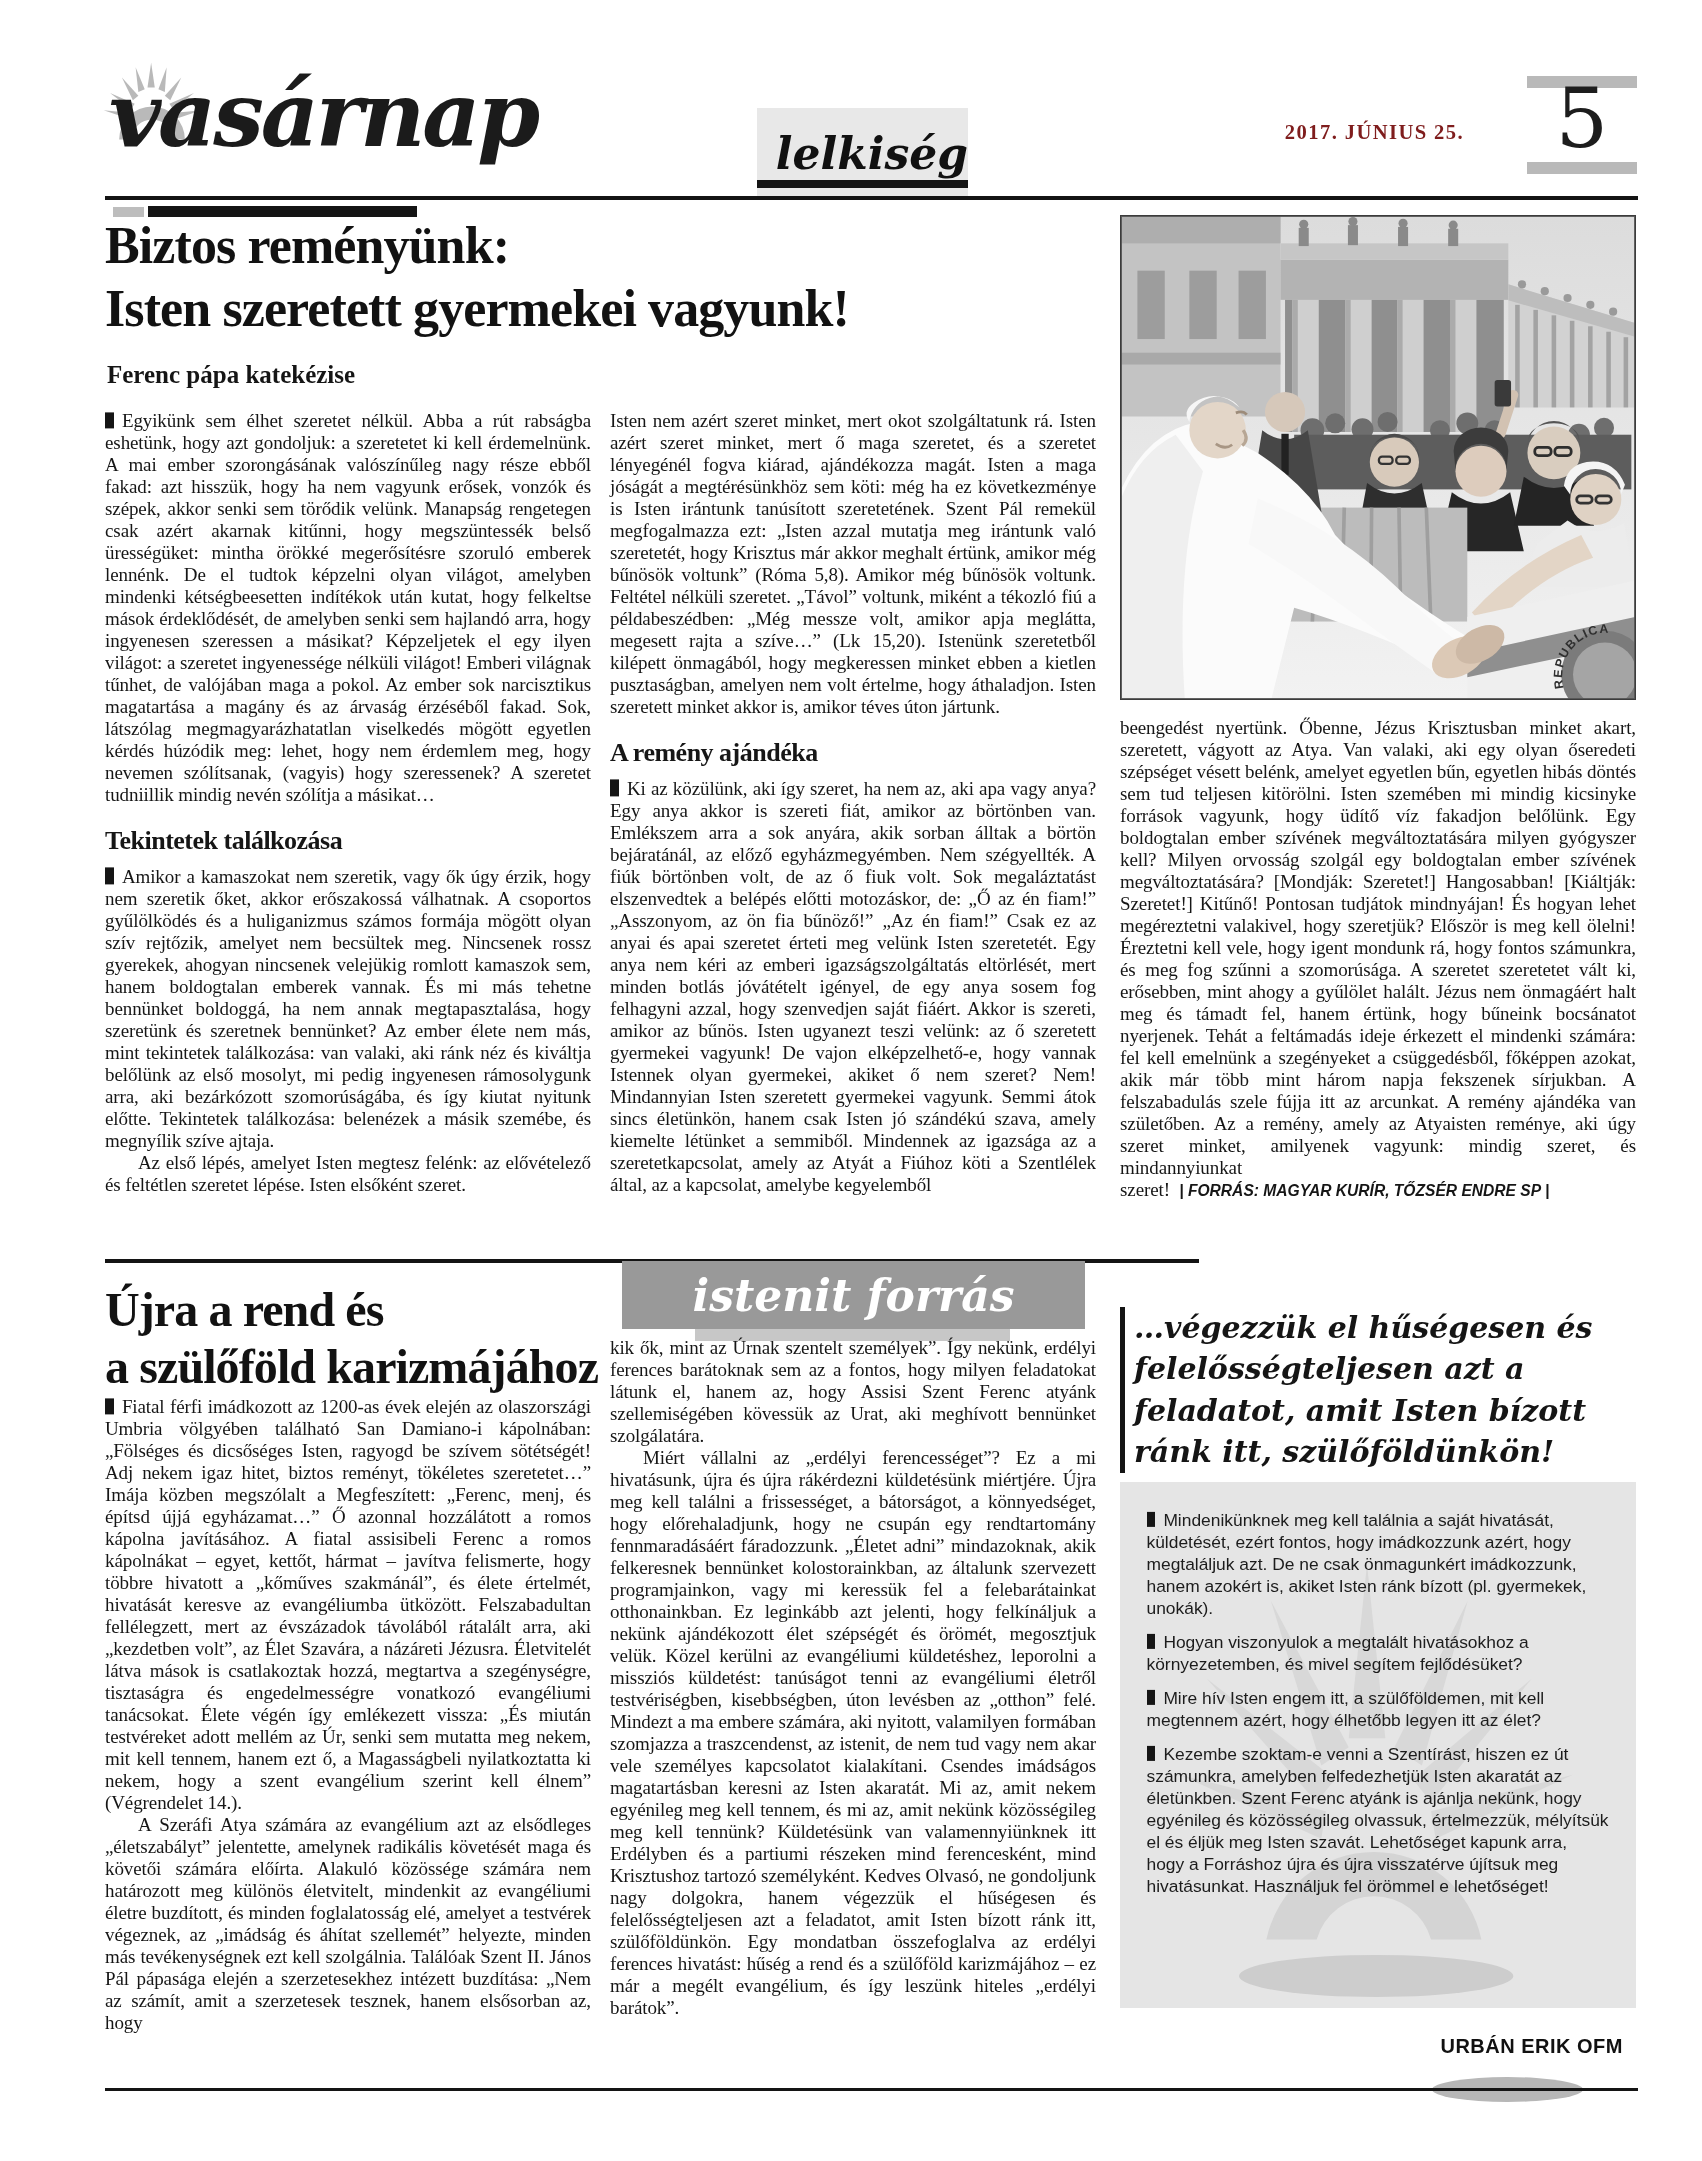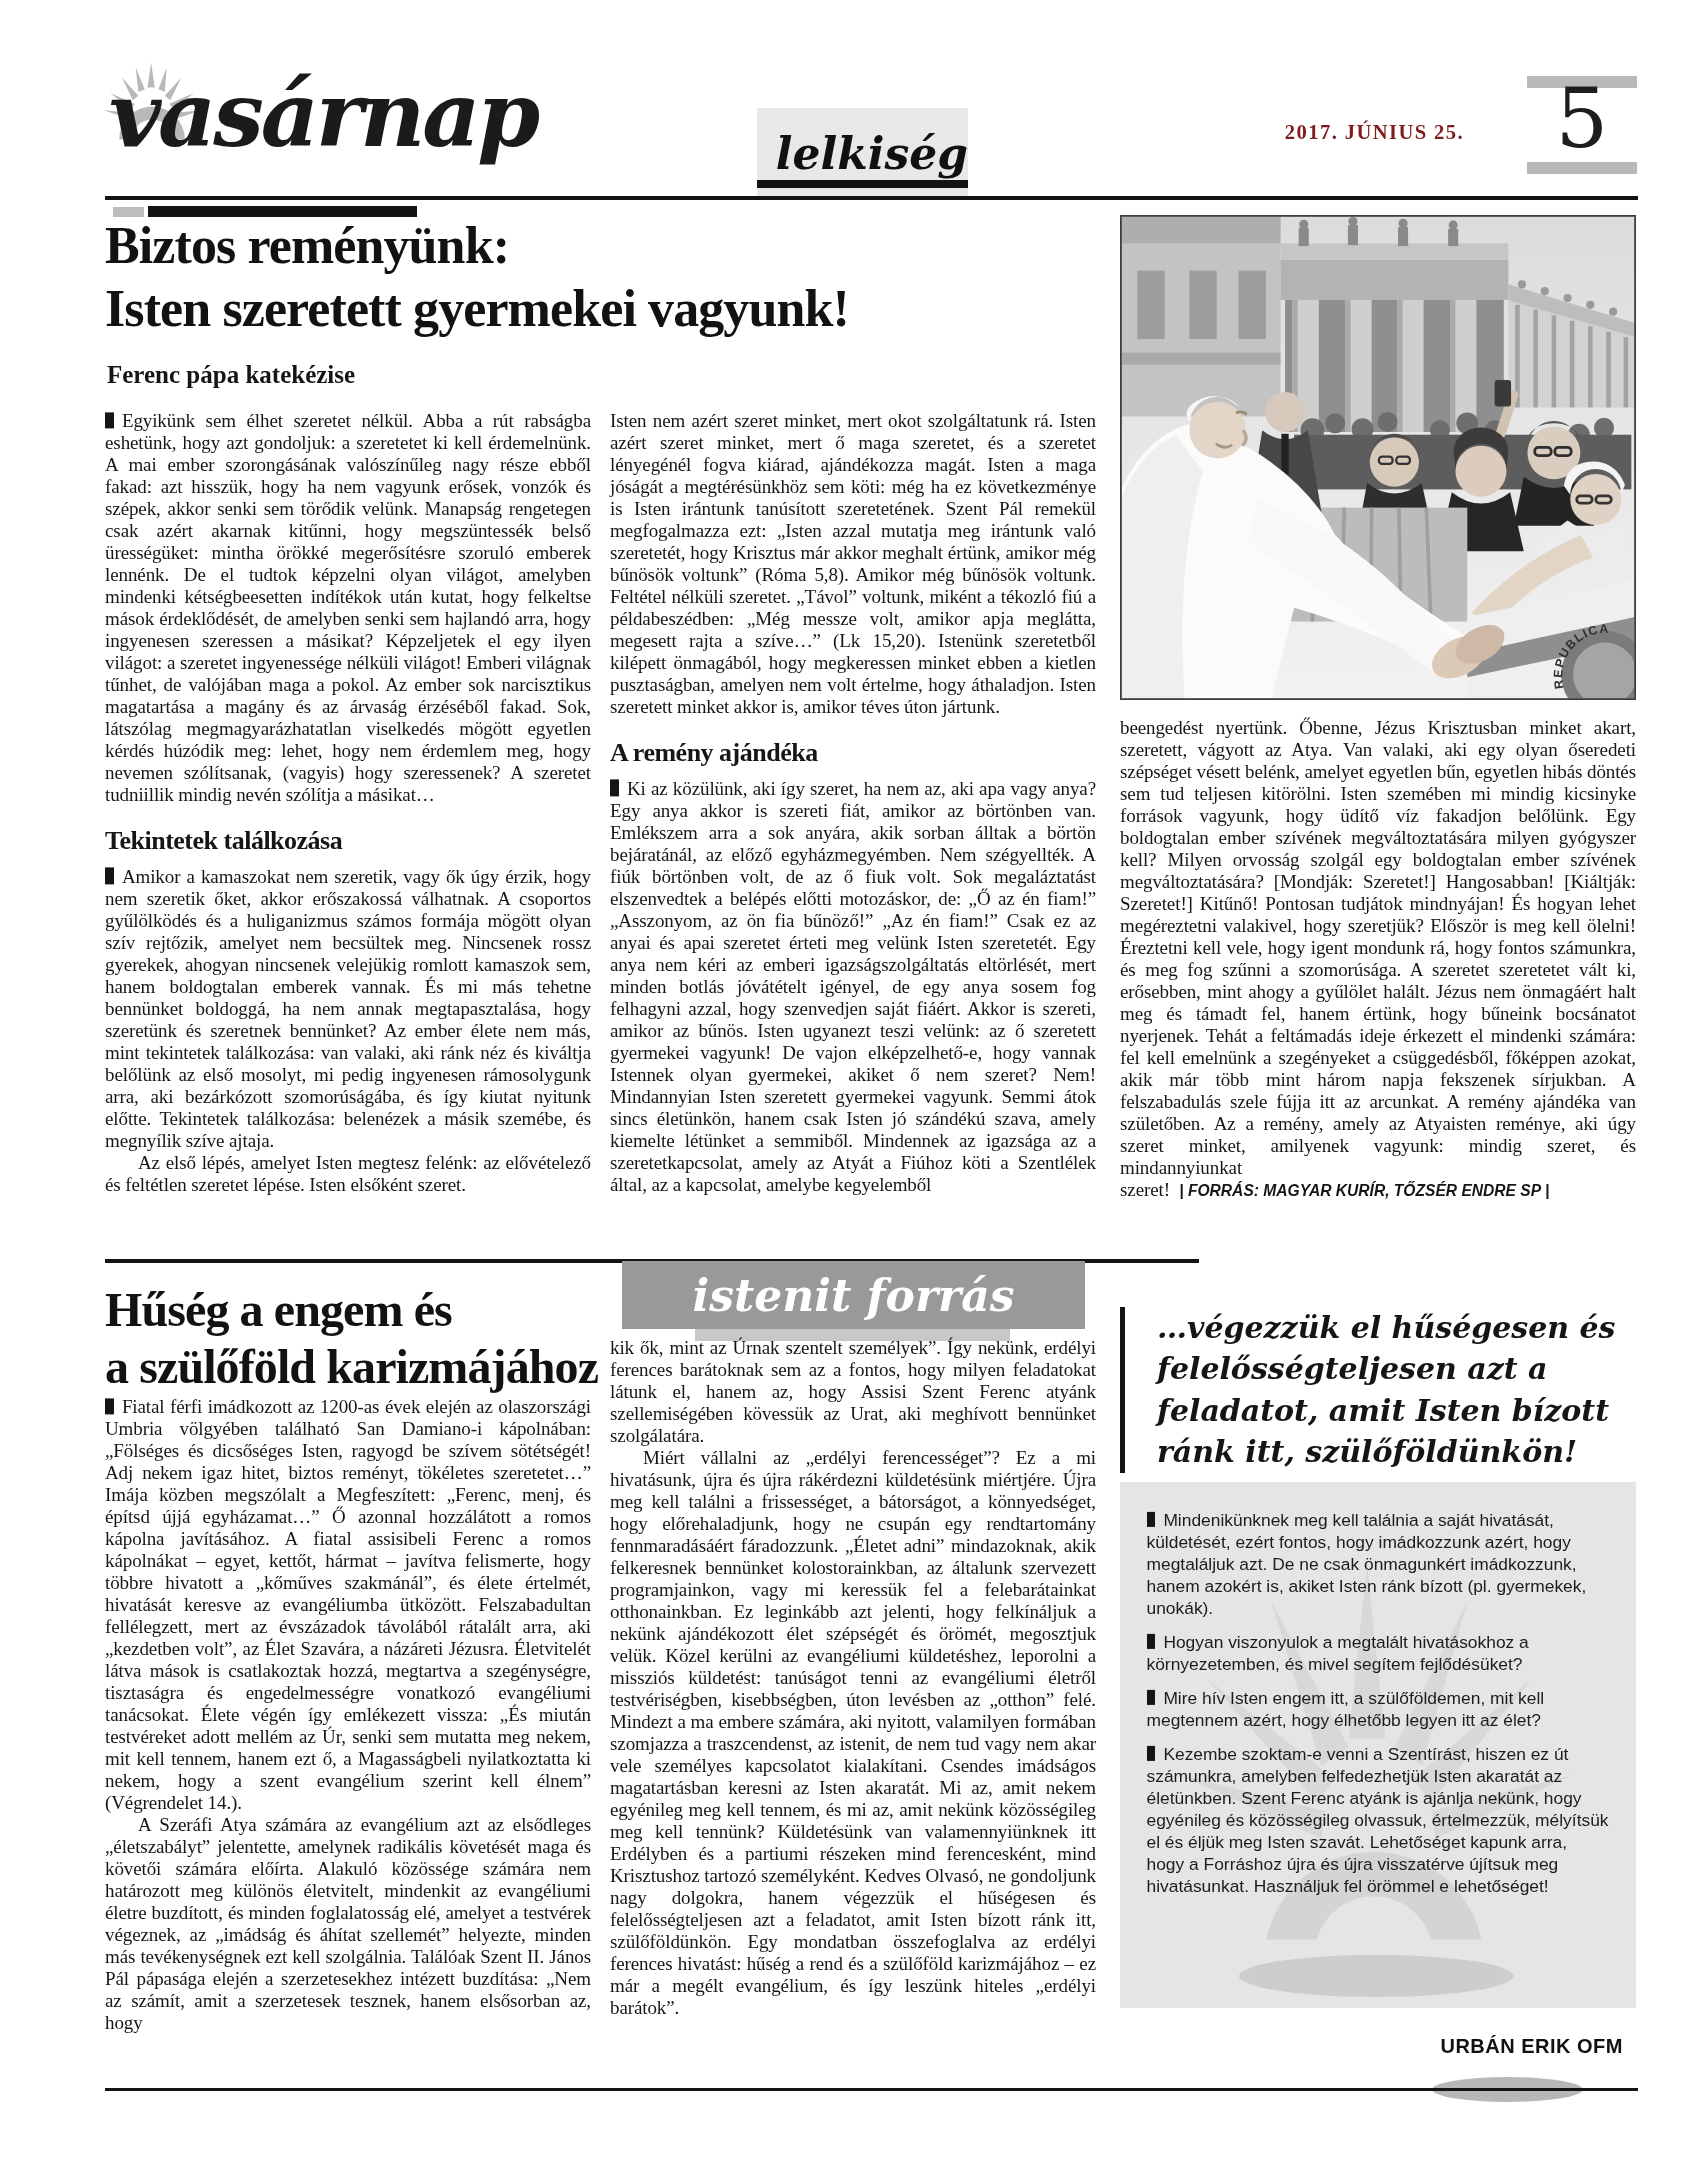--- a/index.html
+++ b/index.html
@@ -41,21 +41,21 @@
   
   .a2-headline{position:absolute;left:105px;top:1282px;width:641px;font-weight:bold;
         font-size:48px;line-height:1.18;letter-spacing:-0.9px;color:#121212;}
   .banner{position:absolute;left:622px;top:1261px;width:463px;height:68px;background:#999999;
         display:flex;align-items:center;justify-content:center;}
   .banner span{font-family:"DejaVu Serif",serif;font-style:italic;font-weight:bold;font-size:44px;color:#ffffff;}
   .banner-shadow{position:absolute;left:695px;top:1329px;width:315px;height:12.4px;background:#c7c7c7;}
   .a2-col1{left:105px;top:1396px;width:486px;}
   .a2-col2{left:610px;top:1337px;width:486px;}
   .pullquote{position:absolute;left:1120px;top:1307px;width:471px;border-left:5.5px solid #141414;
-        padding-left:32px;font-family:"DejaVu Serif",serif;font-style:italic;font-weight:bold;
+        padding-left:9px;font-family:"DejaVu Serif",serif;font-style:italic;font-weight:bold;
         font-size:30px;line-height:1.38;color:#151515;}
   .graybox{position:absolute;left:1120px;top:1482px;width:516px;height:526px;background:#e5e5e5;
         box-sizing:border-box;padding:26.5px 26.5px;overflow:hidden;}
   .graybox .wm{position:absolute;left:0;top:0;width:100%;height:100%;}
   .graybox .items{position:relative;z-index:1;font-family:"Liberation Sans",sans-serif;
         font-size:17.4px;line-height:22px;color:#1c1c1c;}
   .graybox .items p{margin:0 0 12px 0;}
   .graybox .mk{height:14.6px;transform:translateY(0.9px);}
   .signature{position:absolute;left:1120px;top:2035px;width:503px;text-align:right;
         font-family:"Liberation Sans",sans-serif;font-weight:bold;font-size:20px;letter-spacing:0.5px;color:#111;}
@@ -263,21 +263,21 @@
     <p><span class="mk"></span><span>Ki az közülünk, aki így szeret, ha nem az, aki apa vagy anya? Egy anya akkor is szereti fiát, amikor az börtönben van. Emlékszem arra a sok anyára, akik sorban álltak a börtön bejáratánál, az előző egyházmegyémben. Nem szégyellték. A fiúk börtönben volt, de az ő fiuk volt. Sok megaláztatást elszenvedtek a belépés előtti motozáskor, de: „Ő az én fiam!” „Asszonyom, az ön fia bűnöző!” „Az én fiam!” Csak ez az anyai és apai szeretet érteti meg velünk Isten szeretetét. Egy anya nem kéri az emberi igazságszolgáltatás eltörlését, mert minden botlás jóvátételt igényel, de egy anya sosem fog felhagyni azzal, hogy szenvedjen saját fiáért. Akkor is szereti, amikor az bűnös. Isten ugyanezt teszi velünk: az ő szeretett gyermekei vagyunk! De vajon elképzelhető-e, hogy vannak Istennek olyan gyermekei, akiket ő nem szeret? Nem! Mindannyian Isten szeretett gyermekei vagyunk. Semmi átok sincs életünkön, hanem csak Isten jó szándékú szava, amely kiemelte létünket a semmiből. Mindennek az igazsága az a szeretetkapcsolat, amely az Atyát a Fiúhoz köti a Szentlélek által, az a kapcsolat, amelybe kegyelemből</span></p>
   </div>
 
   <div class="col a1-col3">
     <p><span>beengedést nyertünk. Őbenne, Jézus Krisztusban minket akart, szeretett, vágyott az Atya. Van valaki, aki egy olyan őseredeti szépséget vésett belénk, amelyet egyetlen bűn, egyetlen hibás döntés sem tud teljesen kitörölni. Isten szemében mi mindig kicsinyke források vagyunk, hogy üdítő víz fakadjon belőlünk. Egy boldogtalan ember szívének megváltoztatására milyen gyógyszer kell? Milyen orvosság szolgál egy boldogtalan ember szívének megváltoztatására? [Mondják: Szeretet!] Hangosabban! [Kiáltják: Szeretet!] Kitűnő! Pontosan tudjátok mindnyájan! És hogyan lehet megéreztetni valakivel, hogy szeretjük? Először is meg kell ölelni! Éreztetni kell vele, hogy igent mondunk rá, hogy fontos számunkra, és meg fog szűnni a szomorúsága. A szeretet szeretetet vált ki, erősebben, mint ahogy a gyűlölet halált. Jézus nem önmagáért halt meg és támadt fel, hanem értünk, hogy bűneink bocsánatot nyerjenek. Tehát a feltámadás ideje érkezett el mindenki számára: fel kell emelnünk a szegényeket a csüggedésből, főképpen azokat, akik már több mint három napja fekszenek sírjukban. A felszabadulás szele fújja itt az arcunkat. A remény ajándéka van születőben. Az a remény, amely az Atyaisten reménye, aki úgy szeret minket, amilyenek vagyunk: mindig szeret, és mindannyiunkat szeret!</span>&nbsp;&nbsp;<span class="source">| FORRÁS: MAGYAR KURÍR, TŐZSÉR ENDRE SP |</span></p>
   </div>
 
   <div class="rule" style="left:105px;top:1259px;width:1094px;height:4.1px;"></div>
 
   <h2 class="a2-headline" style="margin:0;">
-    <span style="display:block">Hűség a engem és</span>
+    <span style="display:block">Újra a rend és</span>
     <span style="display:block">a szülőföld karizmájához</span>
   </h2>
 
   <div class="banner">
     <span>istenit forrás</span>
   </div>
   <div class="banner-shadow"></div>
 
   <div class="col a2-col1">
     <p><span class="mk"></span><span>Fiatal férfi imádkozott az 1200-as évek elején az olaszországi Umbria völgyében található San Damiano-i kápolnában: „Fölséges és dicsőséges Isten, ragyogd be szívem sötétségét! Adj nekem igaz hitet, biztos reményt, tökéletes szeretetet…” Imája közben megszólalt a Megfeszített: „Ferenc, menj, és építsd újjá egyházamat…” Ő azonnal hozzálátott a romos kápolna javításához. A fiatal assisibeli Ferenc a romos kápolnákat – egyet, kettőt, hármat – javítva felismerte, hogy többre hivatott a „kőműves szakmánál”, és élete értelmét, hivatását keresve az evangéliumba ütközött. Felszabadultan fellélegzett, mert az évszázadok távolából rátalált arra, aki „kezdetben volt”, az Élet Szavára, a názáreti Jézusra. Életvitelét látva mások is csatlakoztak hozzá, megtartva a szegénységre, tisztaságra és engedelmességre vonatkozó evangéliumi tanácsokat. Élete végén így emlékezett vissza: „És miután testvéreket adott mellém az Úr, senki sem mutatta meg nekem, mit kell tennem, hanem ezt ő, a Magasságbeli nyilatkoztatta ki nekem, hogy a szent evangélium szerint kell élnem” (Végrendelet 14.).</span></p>

